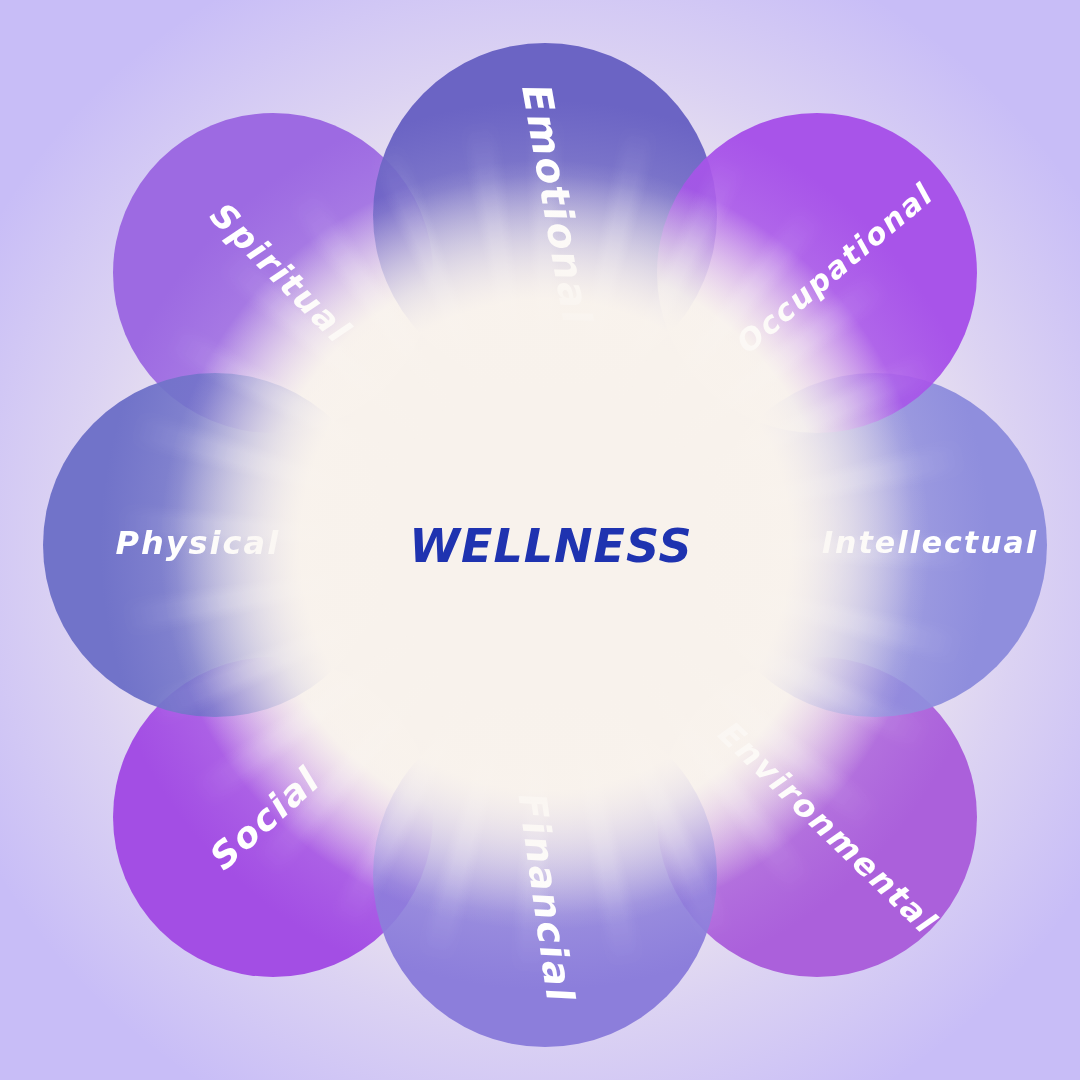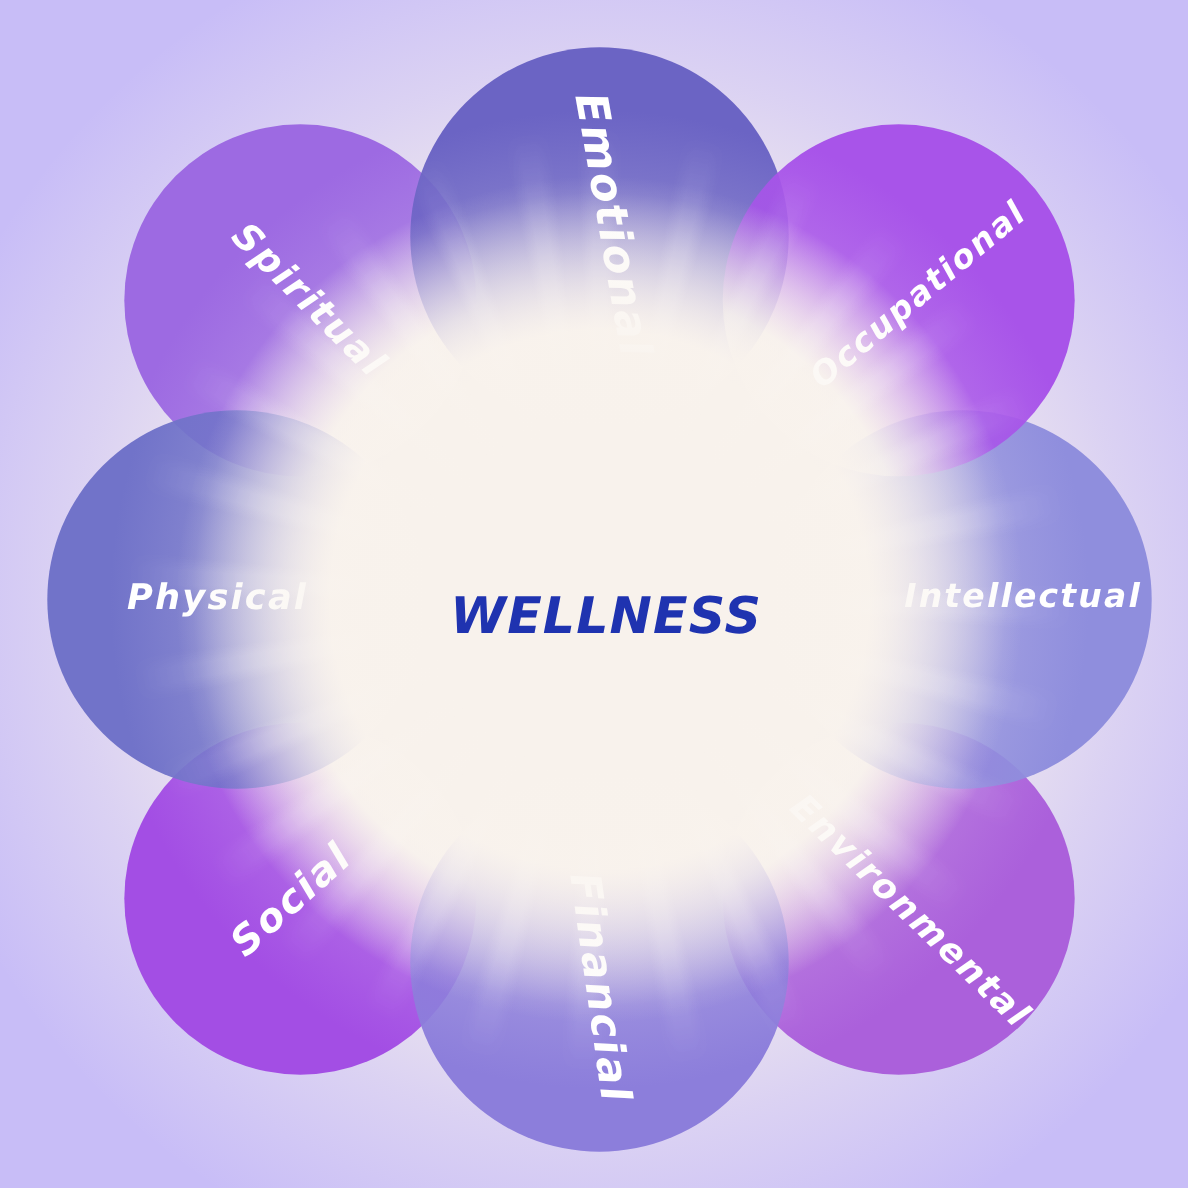--- a/index.html
+++ b/index.html
@@ -95,21 +95,21 @@
   
   .top-glow {
     background: radial-gradient(circle at 545px 545px,
       #f8f2ec 0px, #f8f2ec 150px,
       rgba(248,242,236,0.92) 210px,
       rgba(248,242,236,0.45) 300px,
       rgba(248,242,236,0) 385px);
   }
 
   .title {
-    position:absolute; left:551px; top:560px;
+    position:absolute; left:551px; top:546px;
     transform:translate(-50%,-50%);
     text-align:center; color:#1f33b0;
     font-style:italic; font-weight:bold;
     font-size:46px; line-height:57px; letter-spacing:1px;
     white-space:nowrap;
   }
   .title span { display:block; }
 </style>
 </head>
 <body>

